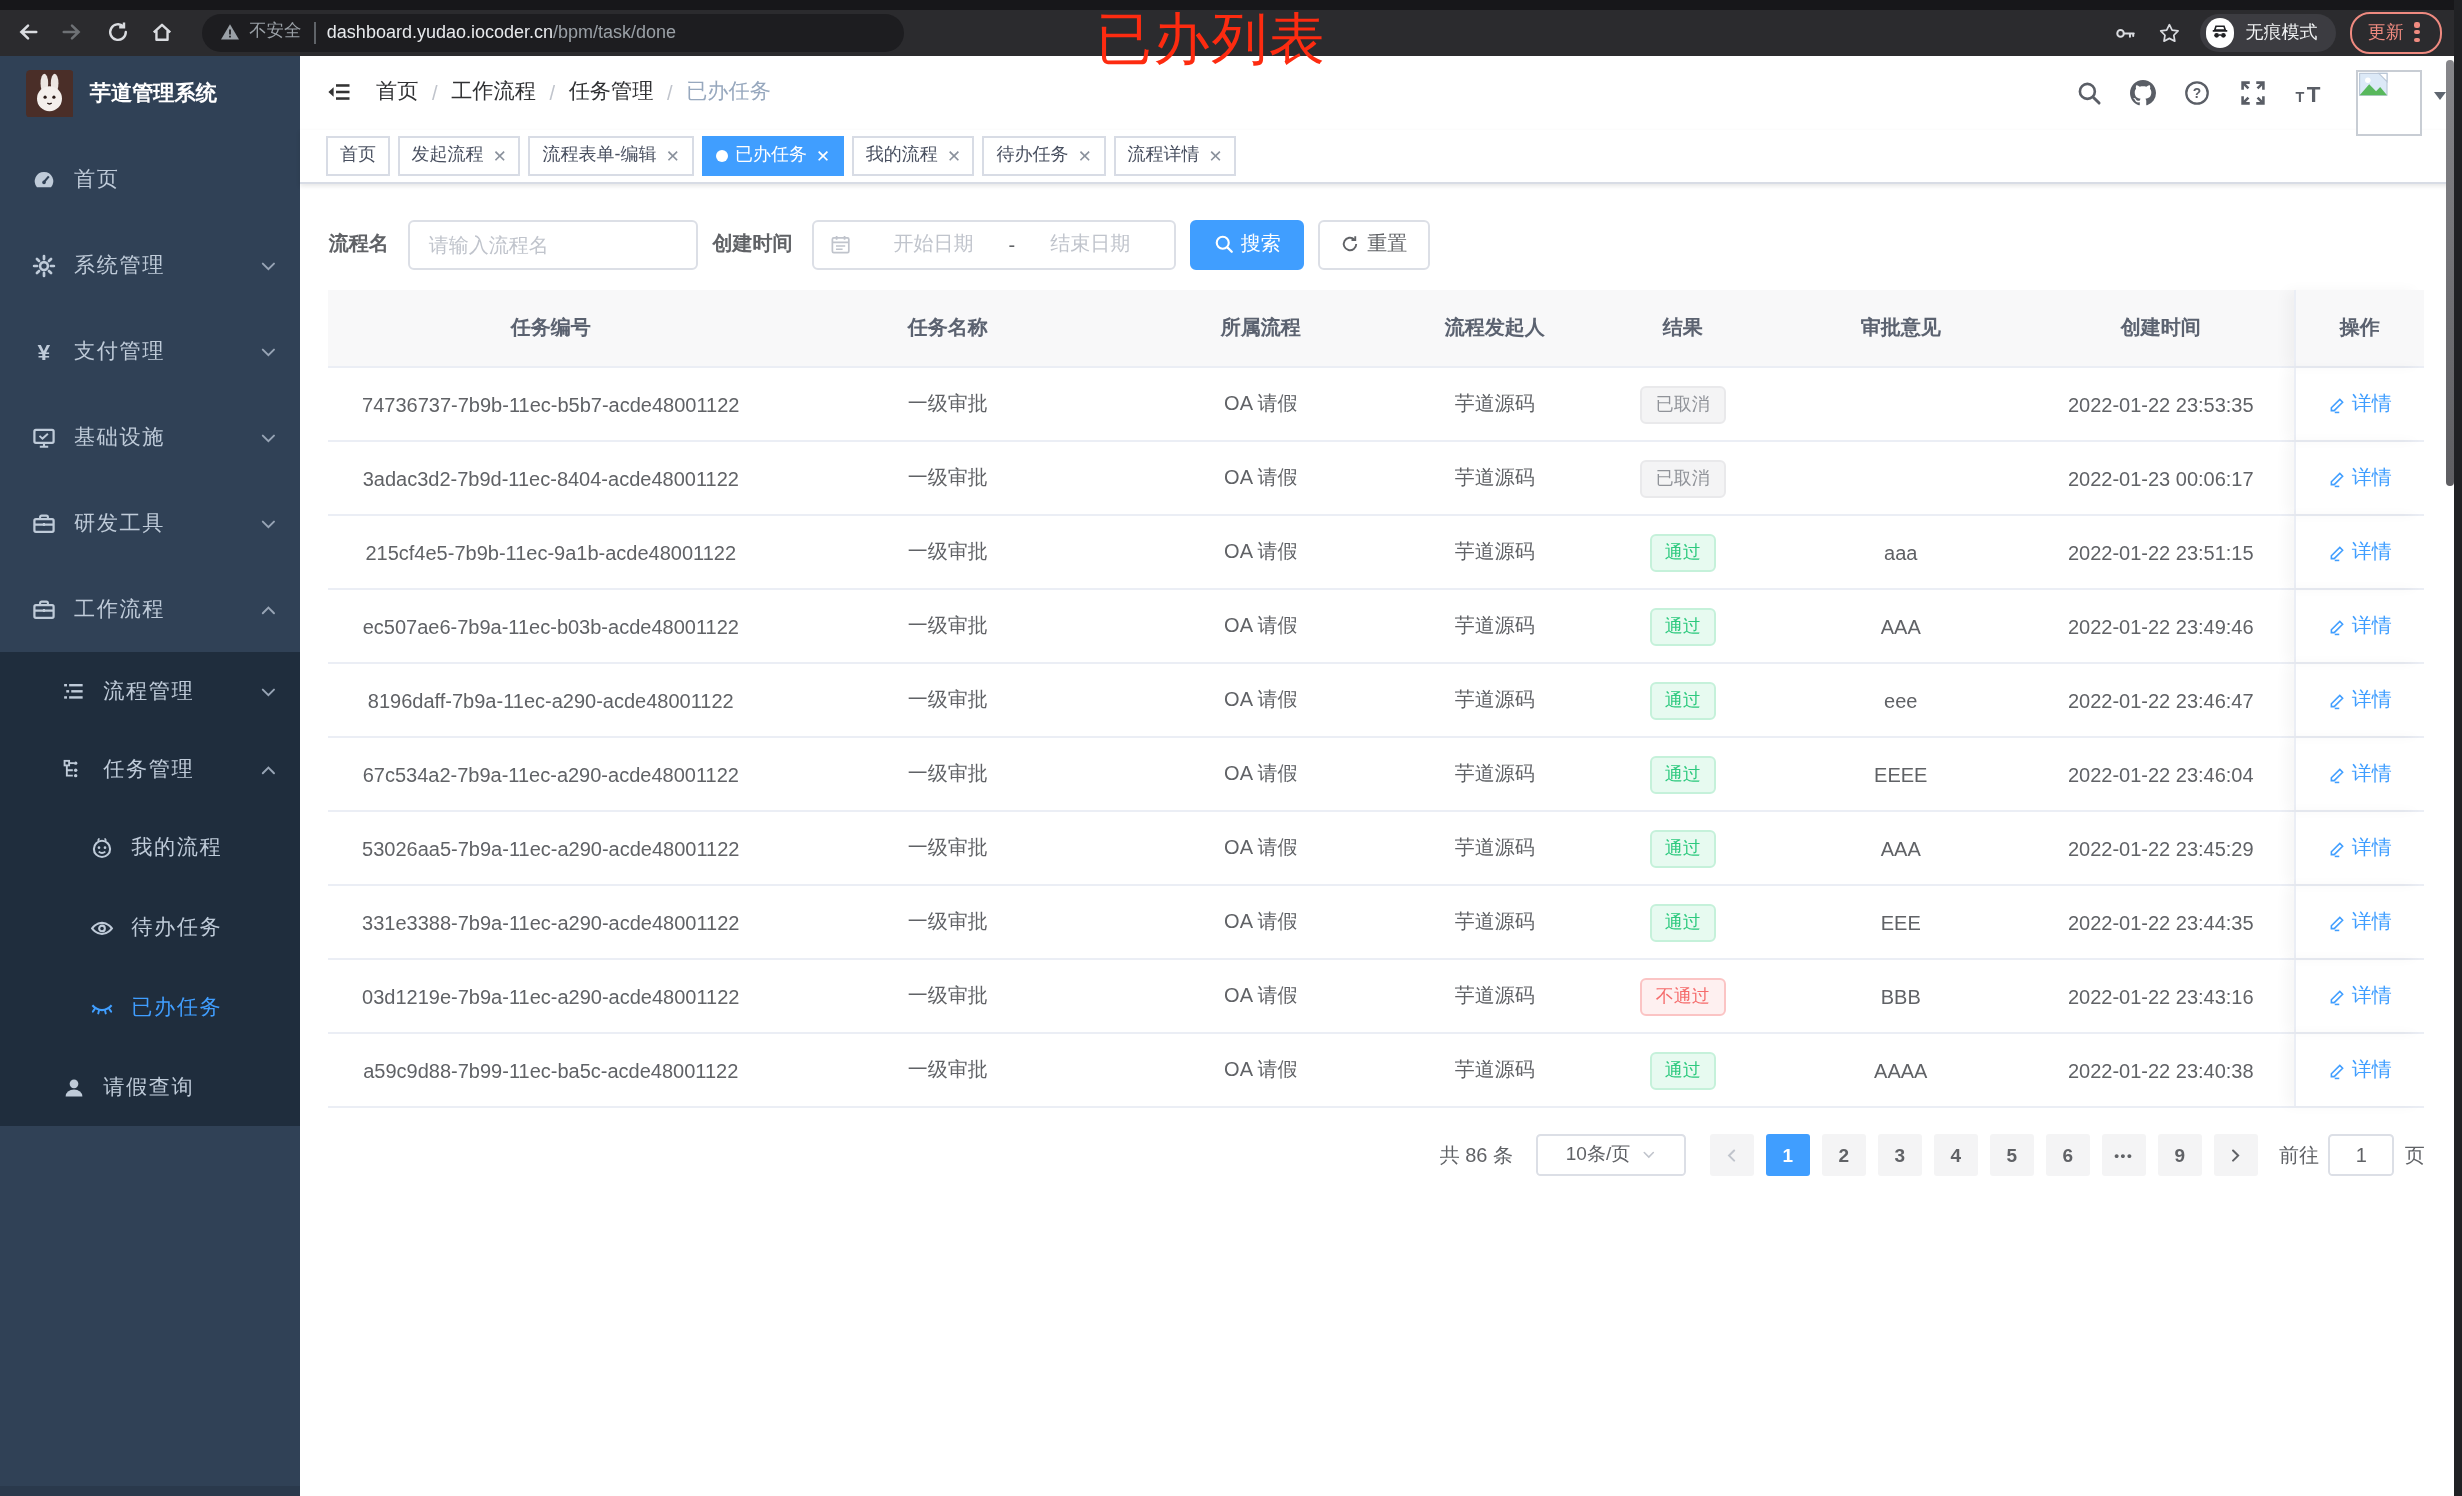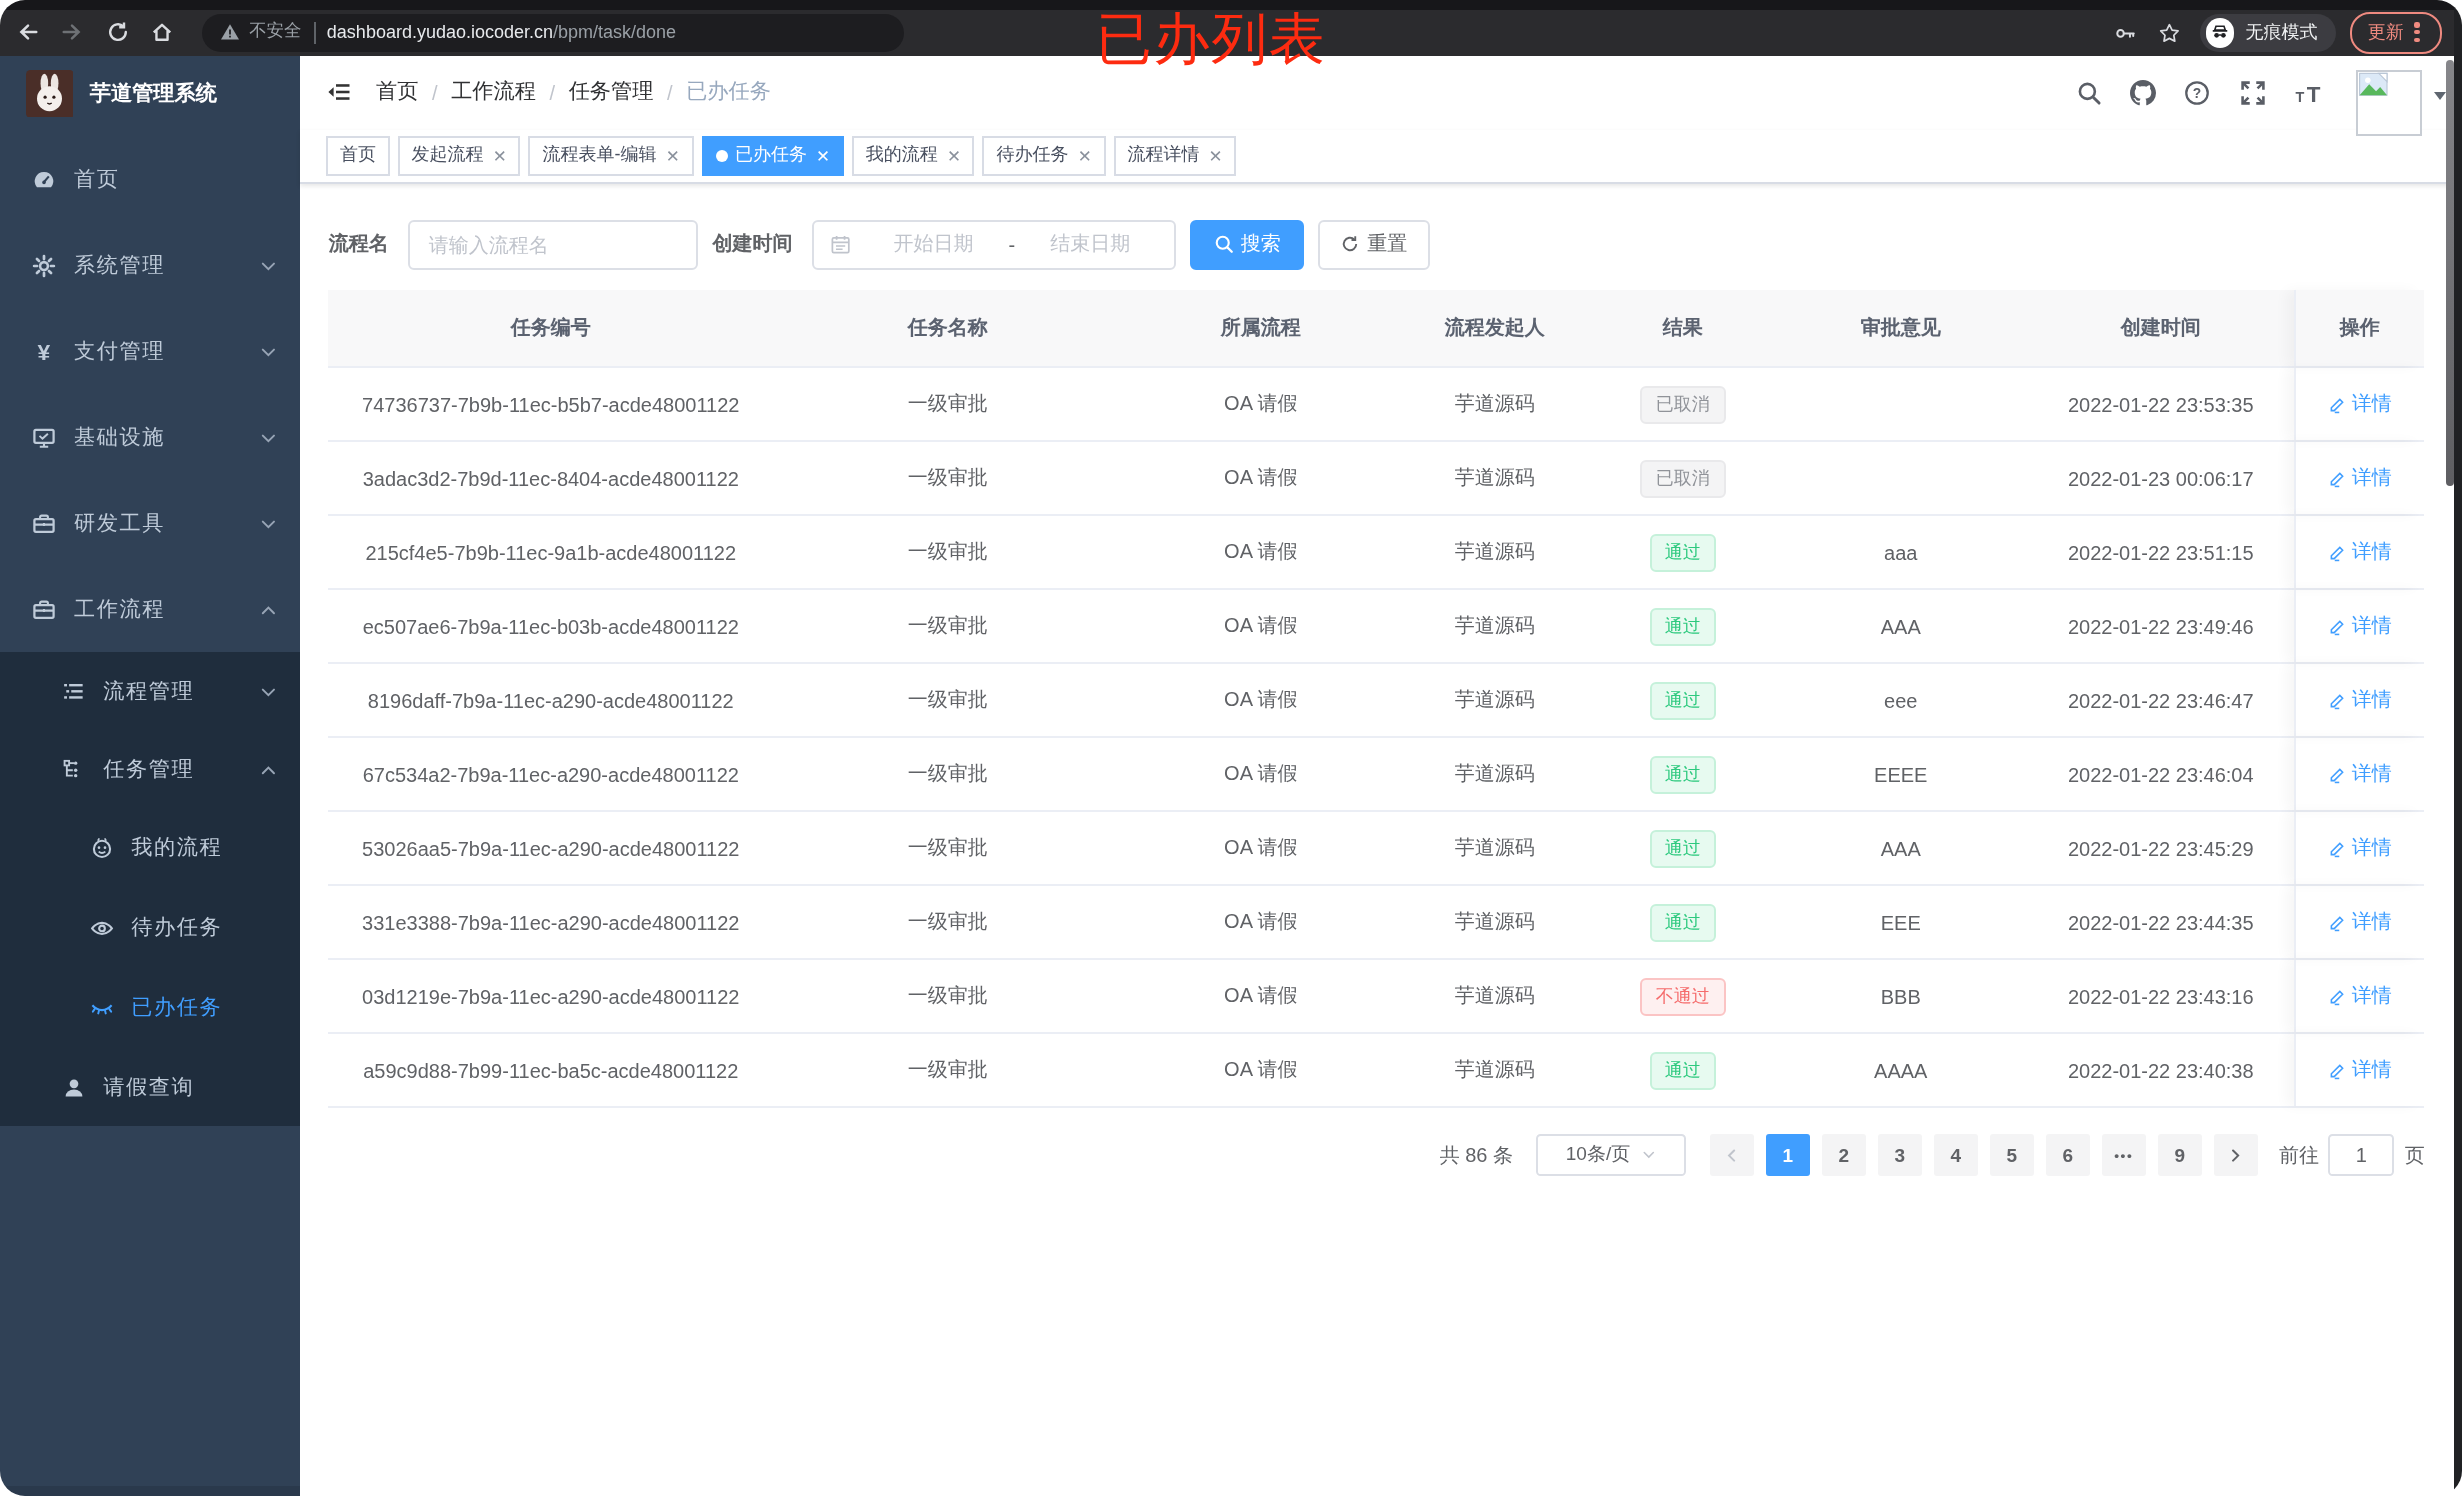--- a/index.html
+++ b/index.html
@@ -1,16 +1,16 @@
 <!DOCTYPE html>
 <html style="font-size:12px"><head>
 <meta charset="utf-8">
 <style>
   html,body{margin:0;padding:0;background:#fff;}
-  #stage{width:2462px;height:1496px;overflow:hidden;position:relative;border-radius:25px;}
+  #stage{width:2462px;height:1496px;overflow:hidden;position:relative;}
   #viewport{width:1231px;height:748px;transform:scale(2);transform-origin:0 0;position:relative;
     font-family:"Liberation Sans","DejaVu Sans",sans-serif;background:#fff;overflow:hidden;}
   svg{display:block;}
 
   
   .chrome{position:absolute;top:0;left:0;width:1231px;height:28px;background:#2b2b2e;z-index:40;}
   .tabstrip{height:4.6px;background:#17171a;}
   .chrome-toolbar{display:flex;align-items:center;height:23.5px;padding:0 7.6px;}
   .nav-ic{width:12px;height:12px;color:#dadce0;margin-right:10.6px;flex:none;}
   .nav-ic.dim{color:#6e7175;}

